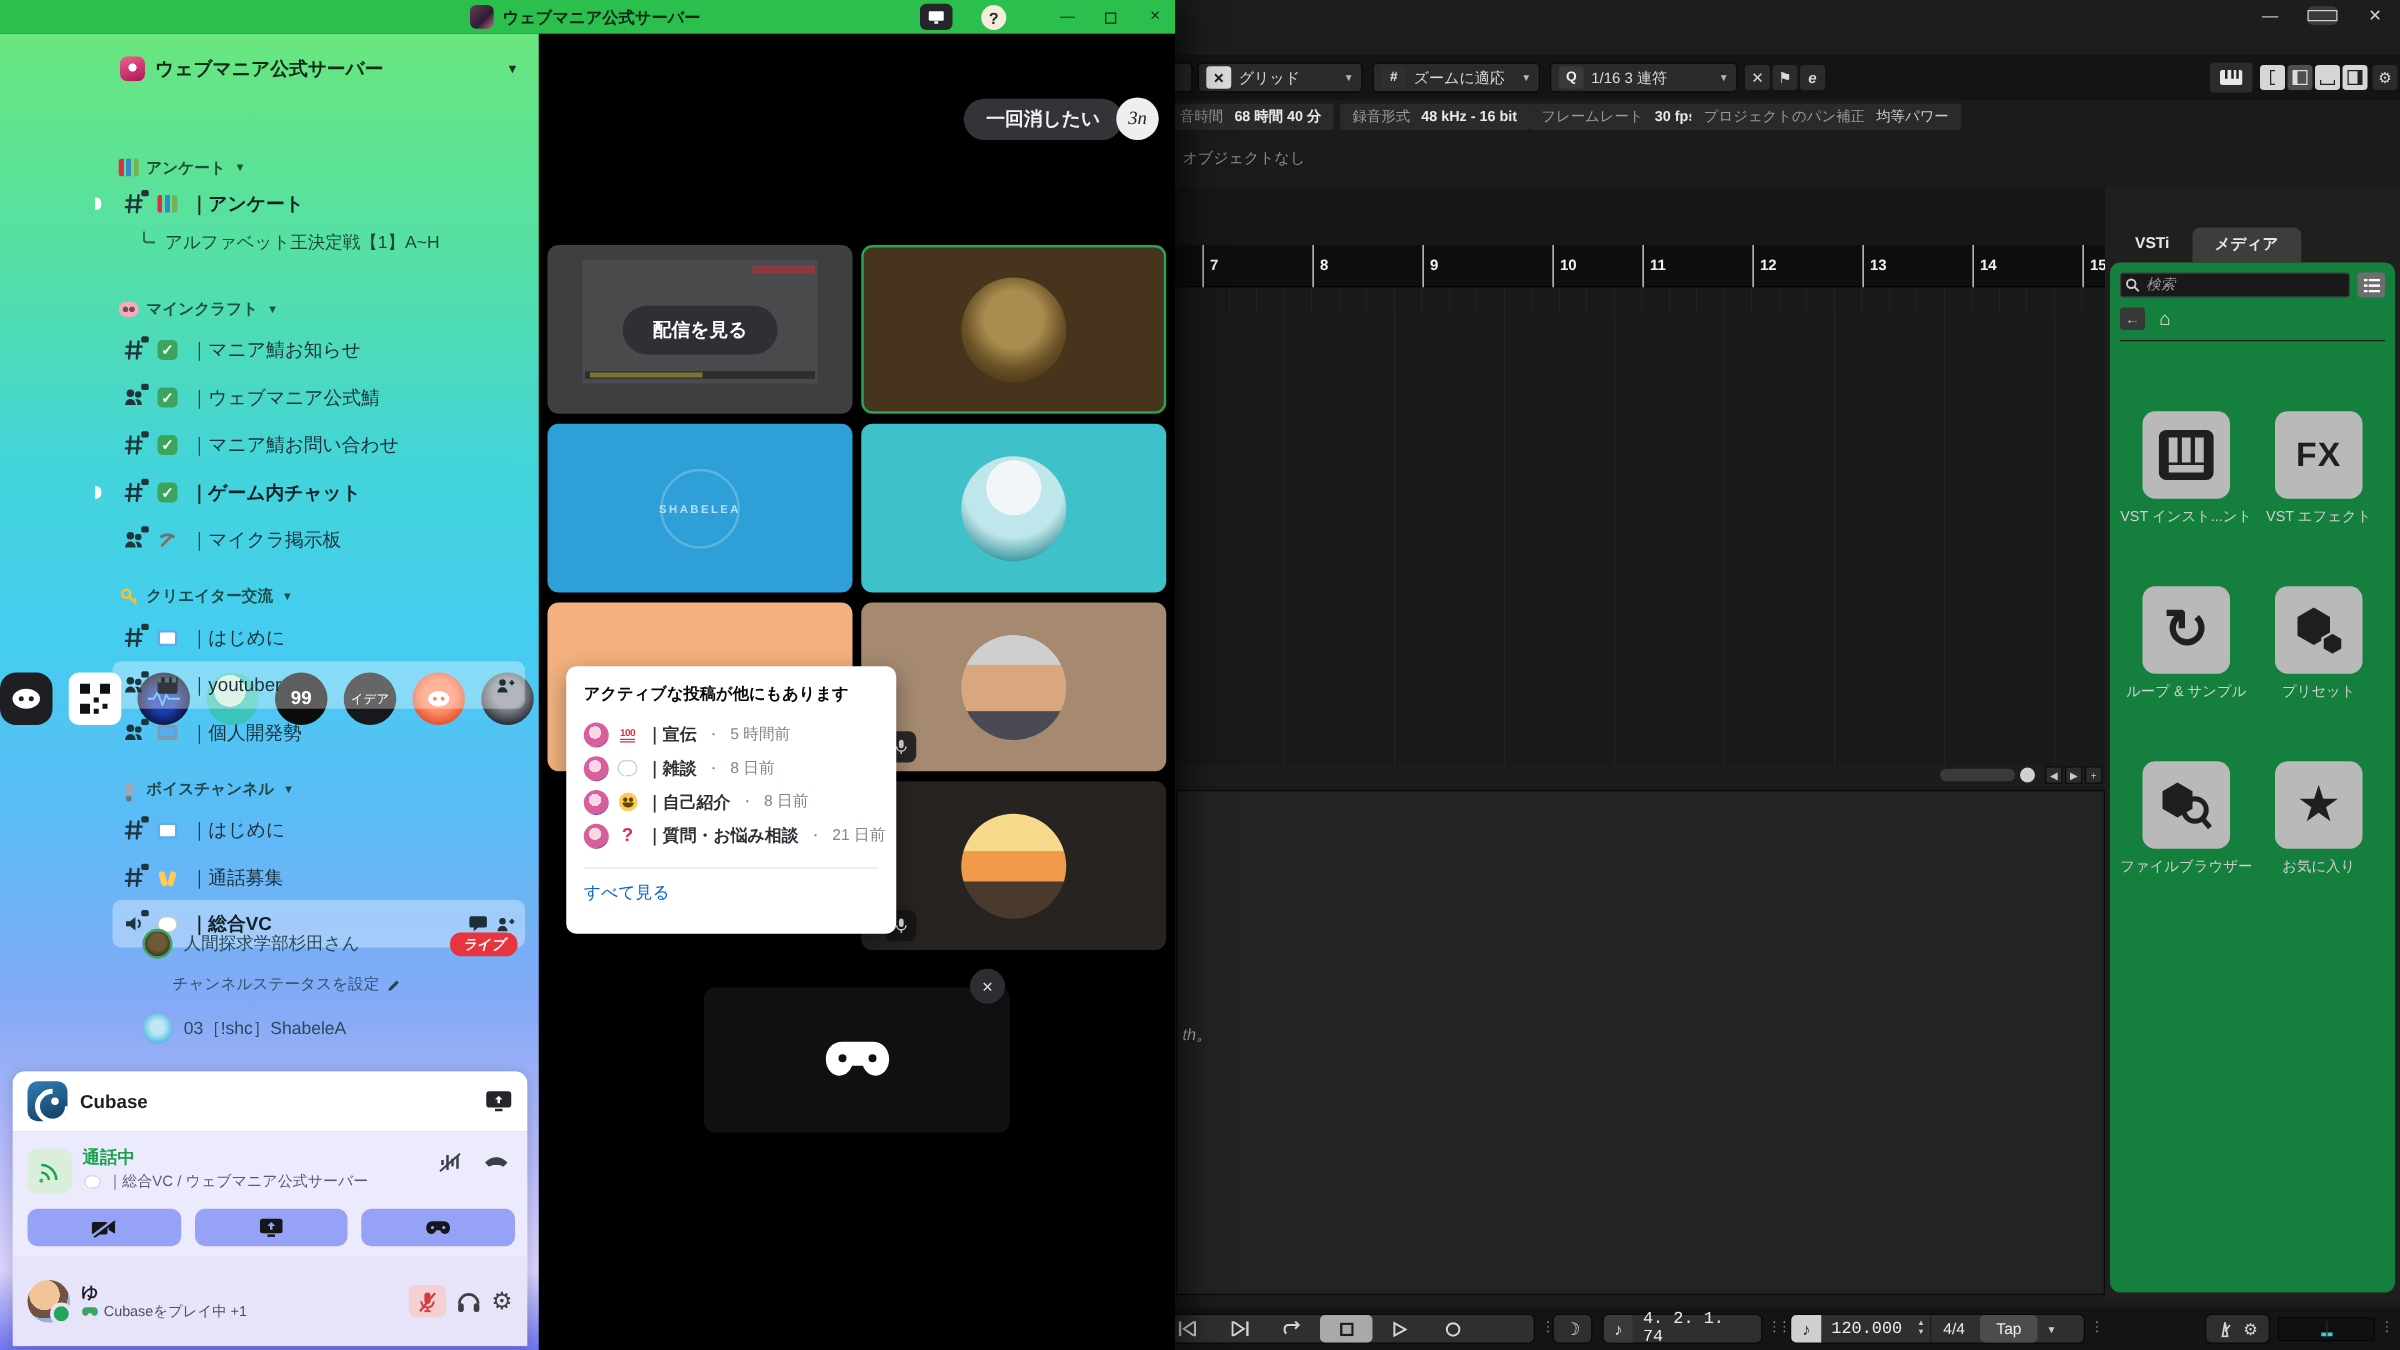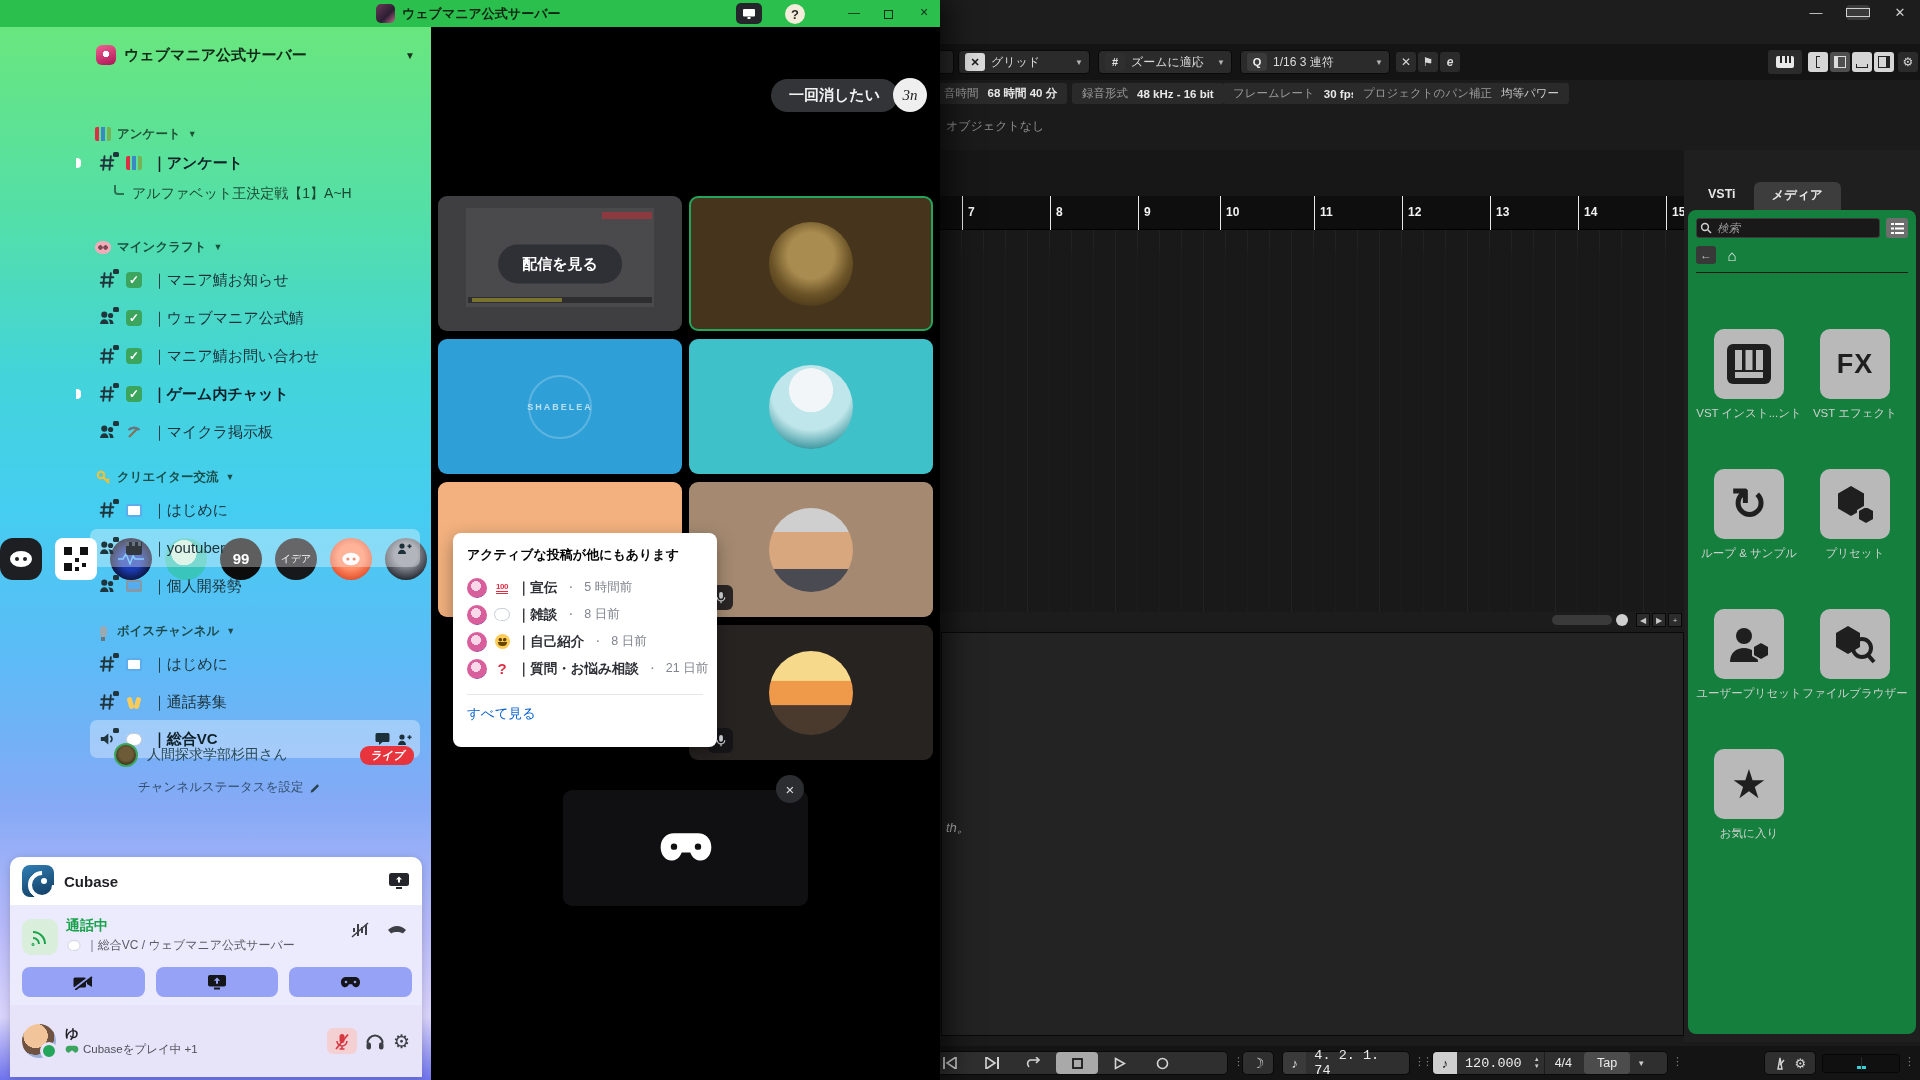--- a/index.html
+++ b/index.html
@@ -260,21 +260,21 @@
     </div>
   </div>
 
   <div class="abs cb-status">オブジェクトなし</div>
 
   <div class="abs cb-arrange">
     <div class="abs cb-ruler">
       <div class="tick" style="left:22px;">7</div>
       <div class="tick" style="left:110px;">8</div>
       <div class="tick" style="left:198px;">9</div>
-      <div class="tick" style="left:280px;">10</div>
+      <div class="tick" style="left:302px;">10</div>
       <div class="tick" style="left:374px;">11</div>
       <div class="tick" style="left:462px;">12</div>
       <div class="tick" style="left:550px;">13</div>
       <div class="tick" style="left:638px;">14</div>
       <div class="tick" style="left:726px;">15</div>
     </div>
     <div class="abs beatstrip"></div>
     <div class="abs gridbg"></div>
   </div>
 
@@ -354,30 +354,20 @@
             <svg width="42" height="40" viewBox="0 0 42 40">
                 <polygon points="17,2 30,9.5 30,24.5 17,32 4,24.5 4,9.5" fill="#1f1f1f"></polygon>
                 <polygon points="32,22 40,26.5 40,35.5 32,40 24,35.5 24,26.5" fill="#1f1f1f" stroke="#b9b9b9" stroke-width="2"></polygon>
               </svg>
           </div>
           <div class="tilelabel">プリセット</div>
         </div>
         <div class="tile">
           <div class="tileicon">
             <svg width="42" height="40" viewBox="0 0 42 40">
-                <circle cx="16" cy="12" r="8" fill="#1f1f1f"></circle>
-                <path d="M2 38c0-9 6-14 14-14s14 5 14 14z" fill="#1f1f1f"></path>
-                <polygon points="33,18 41,22.5 41,31.5 33,36 25,31.5 25,22.5" fill="#1f1f1f" stroke="#b9b9b9" stroke-width="2"></polygon>
-              </svg>
-          </div>
-          <div class="tilelabel">ユーザープリセット</div>
-        </div>
-        <div class="tile">
-          <div class="tileicon">
-            <svg width="42" height="40" viewBox="0 0 42 40">
                 <polygon points="14,2 26,9 26,23 14,30 2,23 2,9" fill="#1f1f1f"></polygon>
                 <circle cx="28" cy="24" r="9" fill="none" stroke="#1f1f1f" stroke-width="4"></circle>
                 <path d="M34 31 40 38" stroke="#1f1f1f" stroke-width="4"></path>
               </svg>
           </div>
           <div class="tilelabel">ファイルブラウザー</div>
         </div>
         <div class="tile">
           <div class="tileicon startext">★</div>
           <div class="tilelabel">お気に入り</div>
@@ -804,20 +794,24 @@
         <span>チャンネルステータスを設定</span>
         <svg width="12" height="12" viewBox="0 0 14 14">
             <path d="M2 12.5l.7-2.8 7-7 2.1 2.1-7 7z" fill="#2a4450"></path>
           </svg>
       </div>
 
       <div class="vuser" style="top:713px;">
         <span class="av24" style="background:radial-gradient(circle at 50% 45%,#6d5a36 0 45%,#2c2416 85%);border:2px solid #3ba55d;"></span>
         <span>人間探求学部杉田さん</span>
         <span class="livebadge">ライブ</span>
+      </div>
+      <div class="vuser" style="top:781px;">
+        <span class="av24" style="background:radial-gradient(circle at 50% 45%,#bfe8f5 0 30%,#4db7dd 75%);"></span>
+        <span>03［!shc］ShabeleA</span>
       </div>
     </div>
 
     <div class="abs bp">
       <div class="bp-act">
         <span class="cubelogo"></span>
         <span class="bp-appname">Cubase</span>
         <span>
           <svg width="22" height="18" viewBox="0 0 22 18">
               <rect x="1" y="1" width="20" height="13" rx="2.5" fill="#24262b"></rect>

